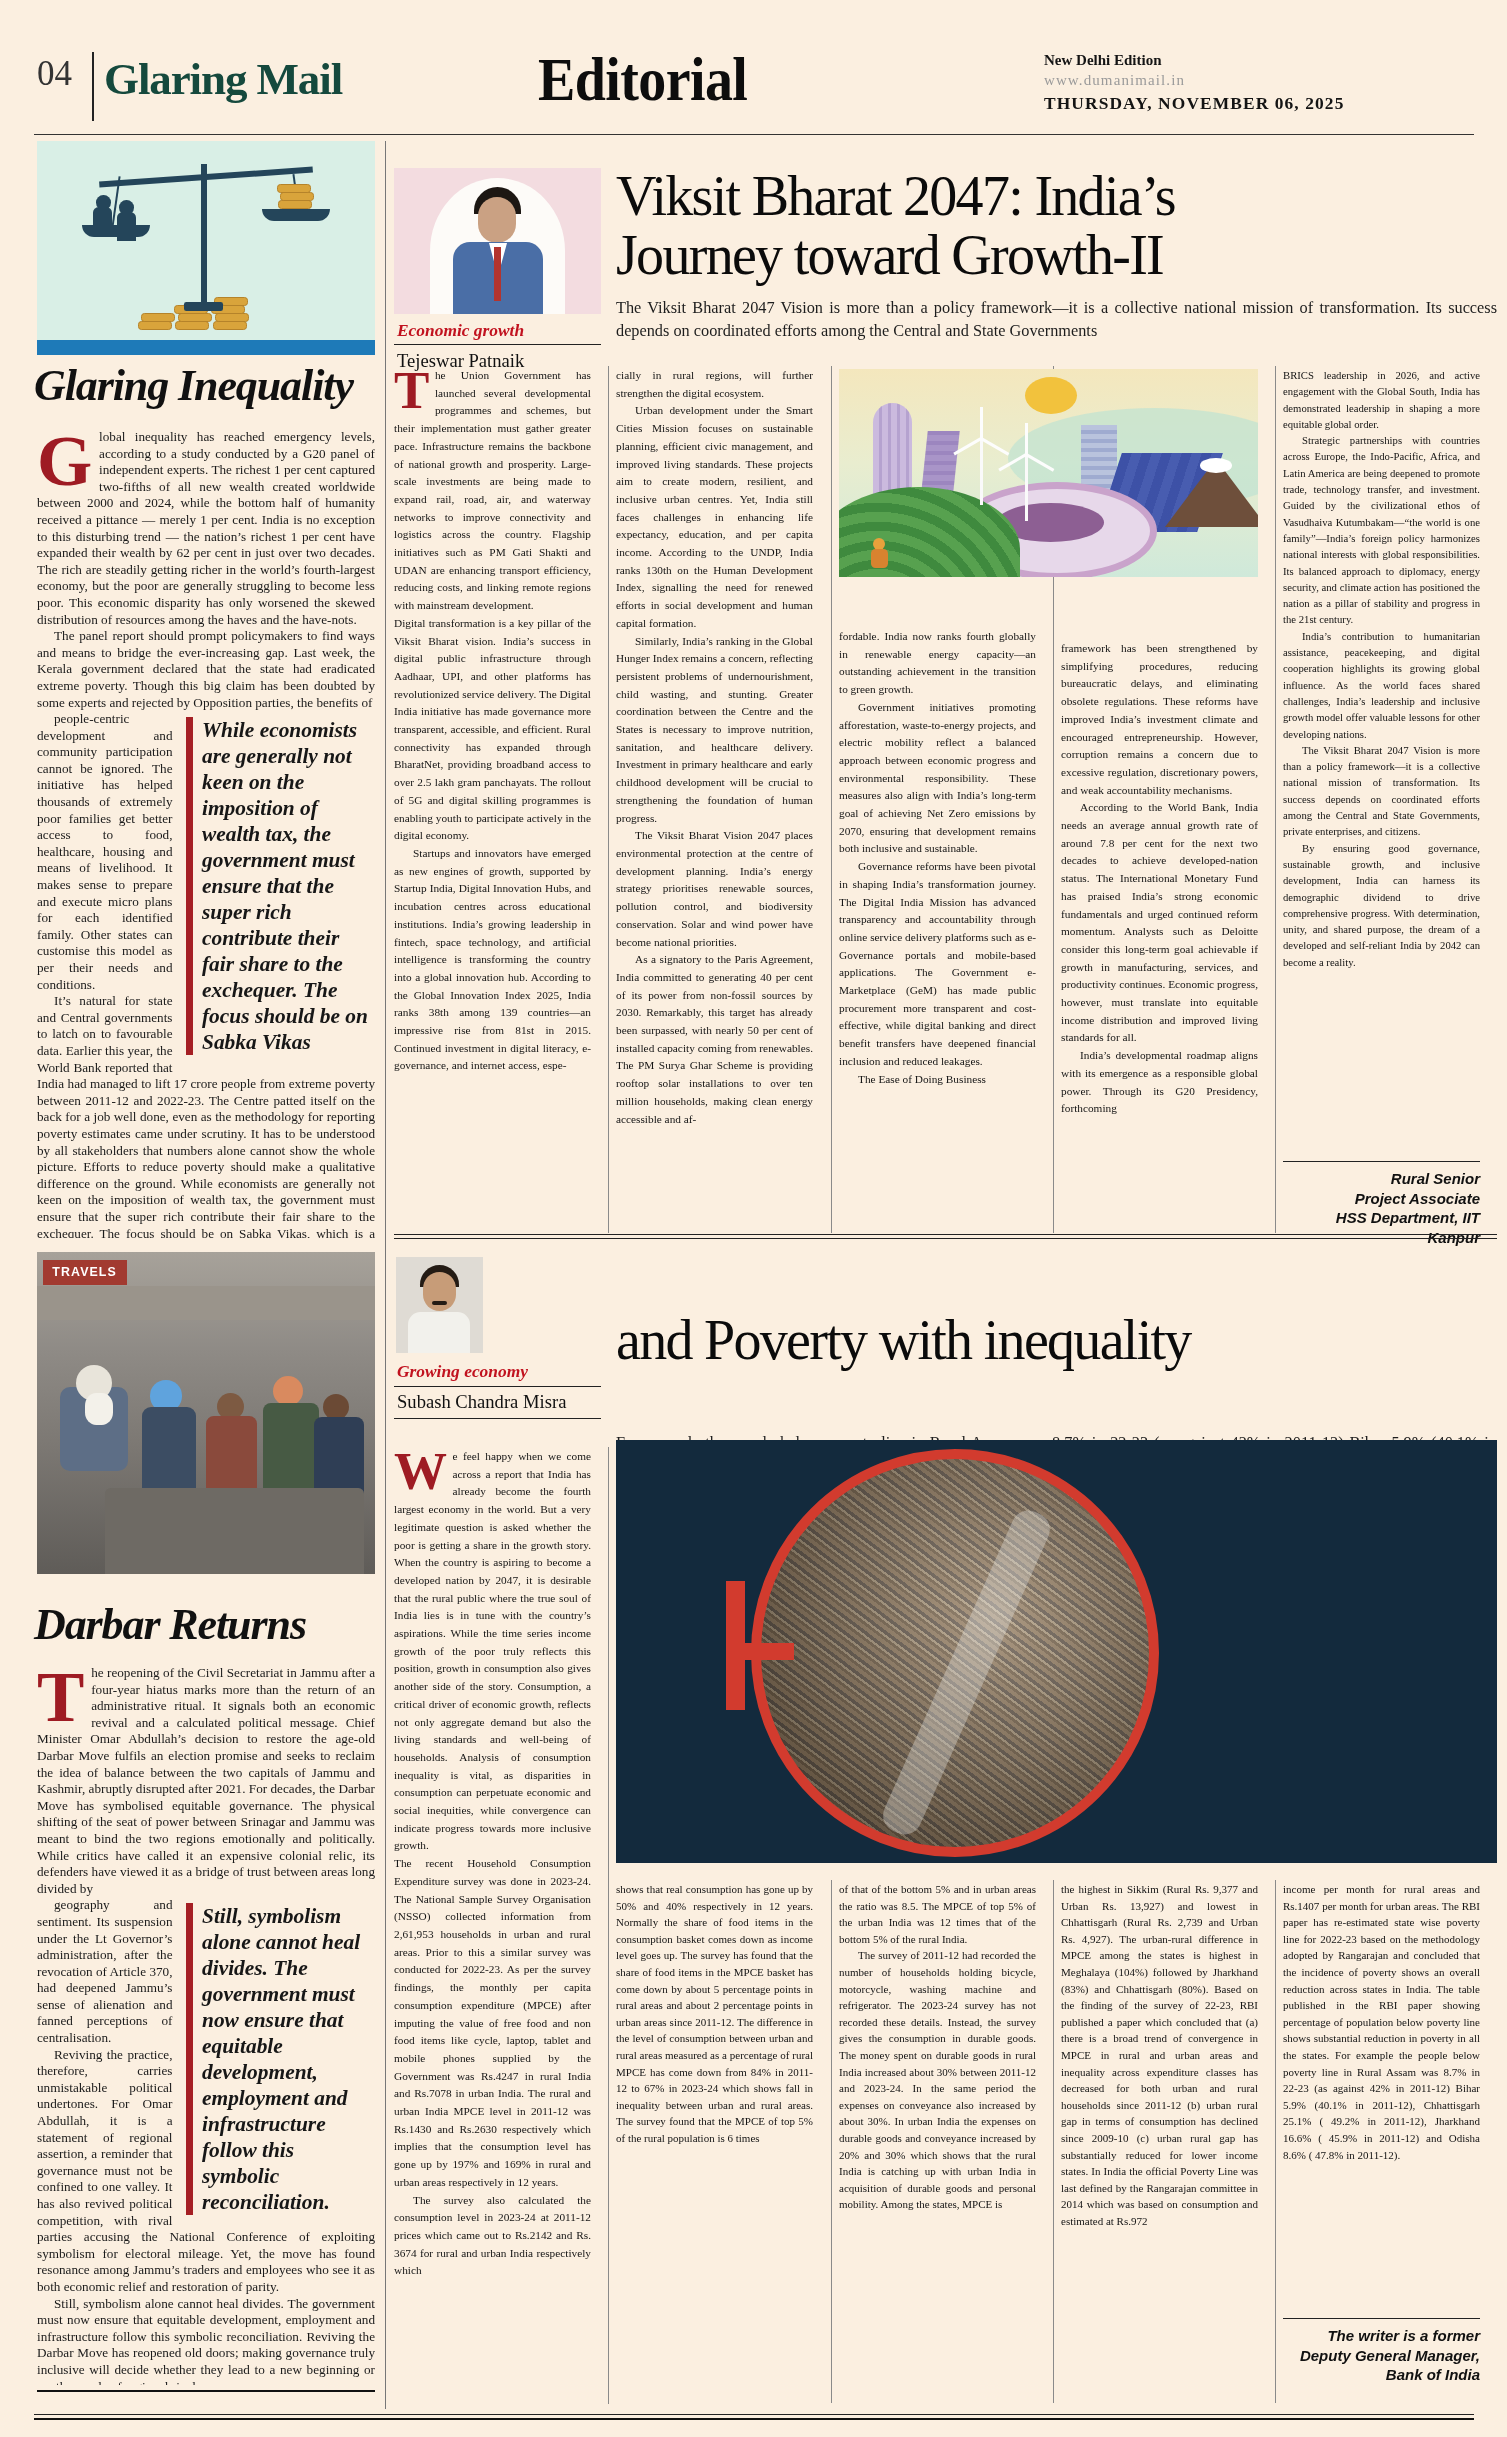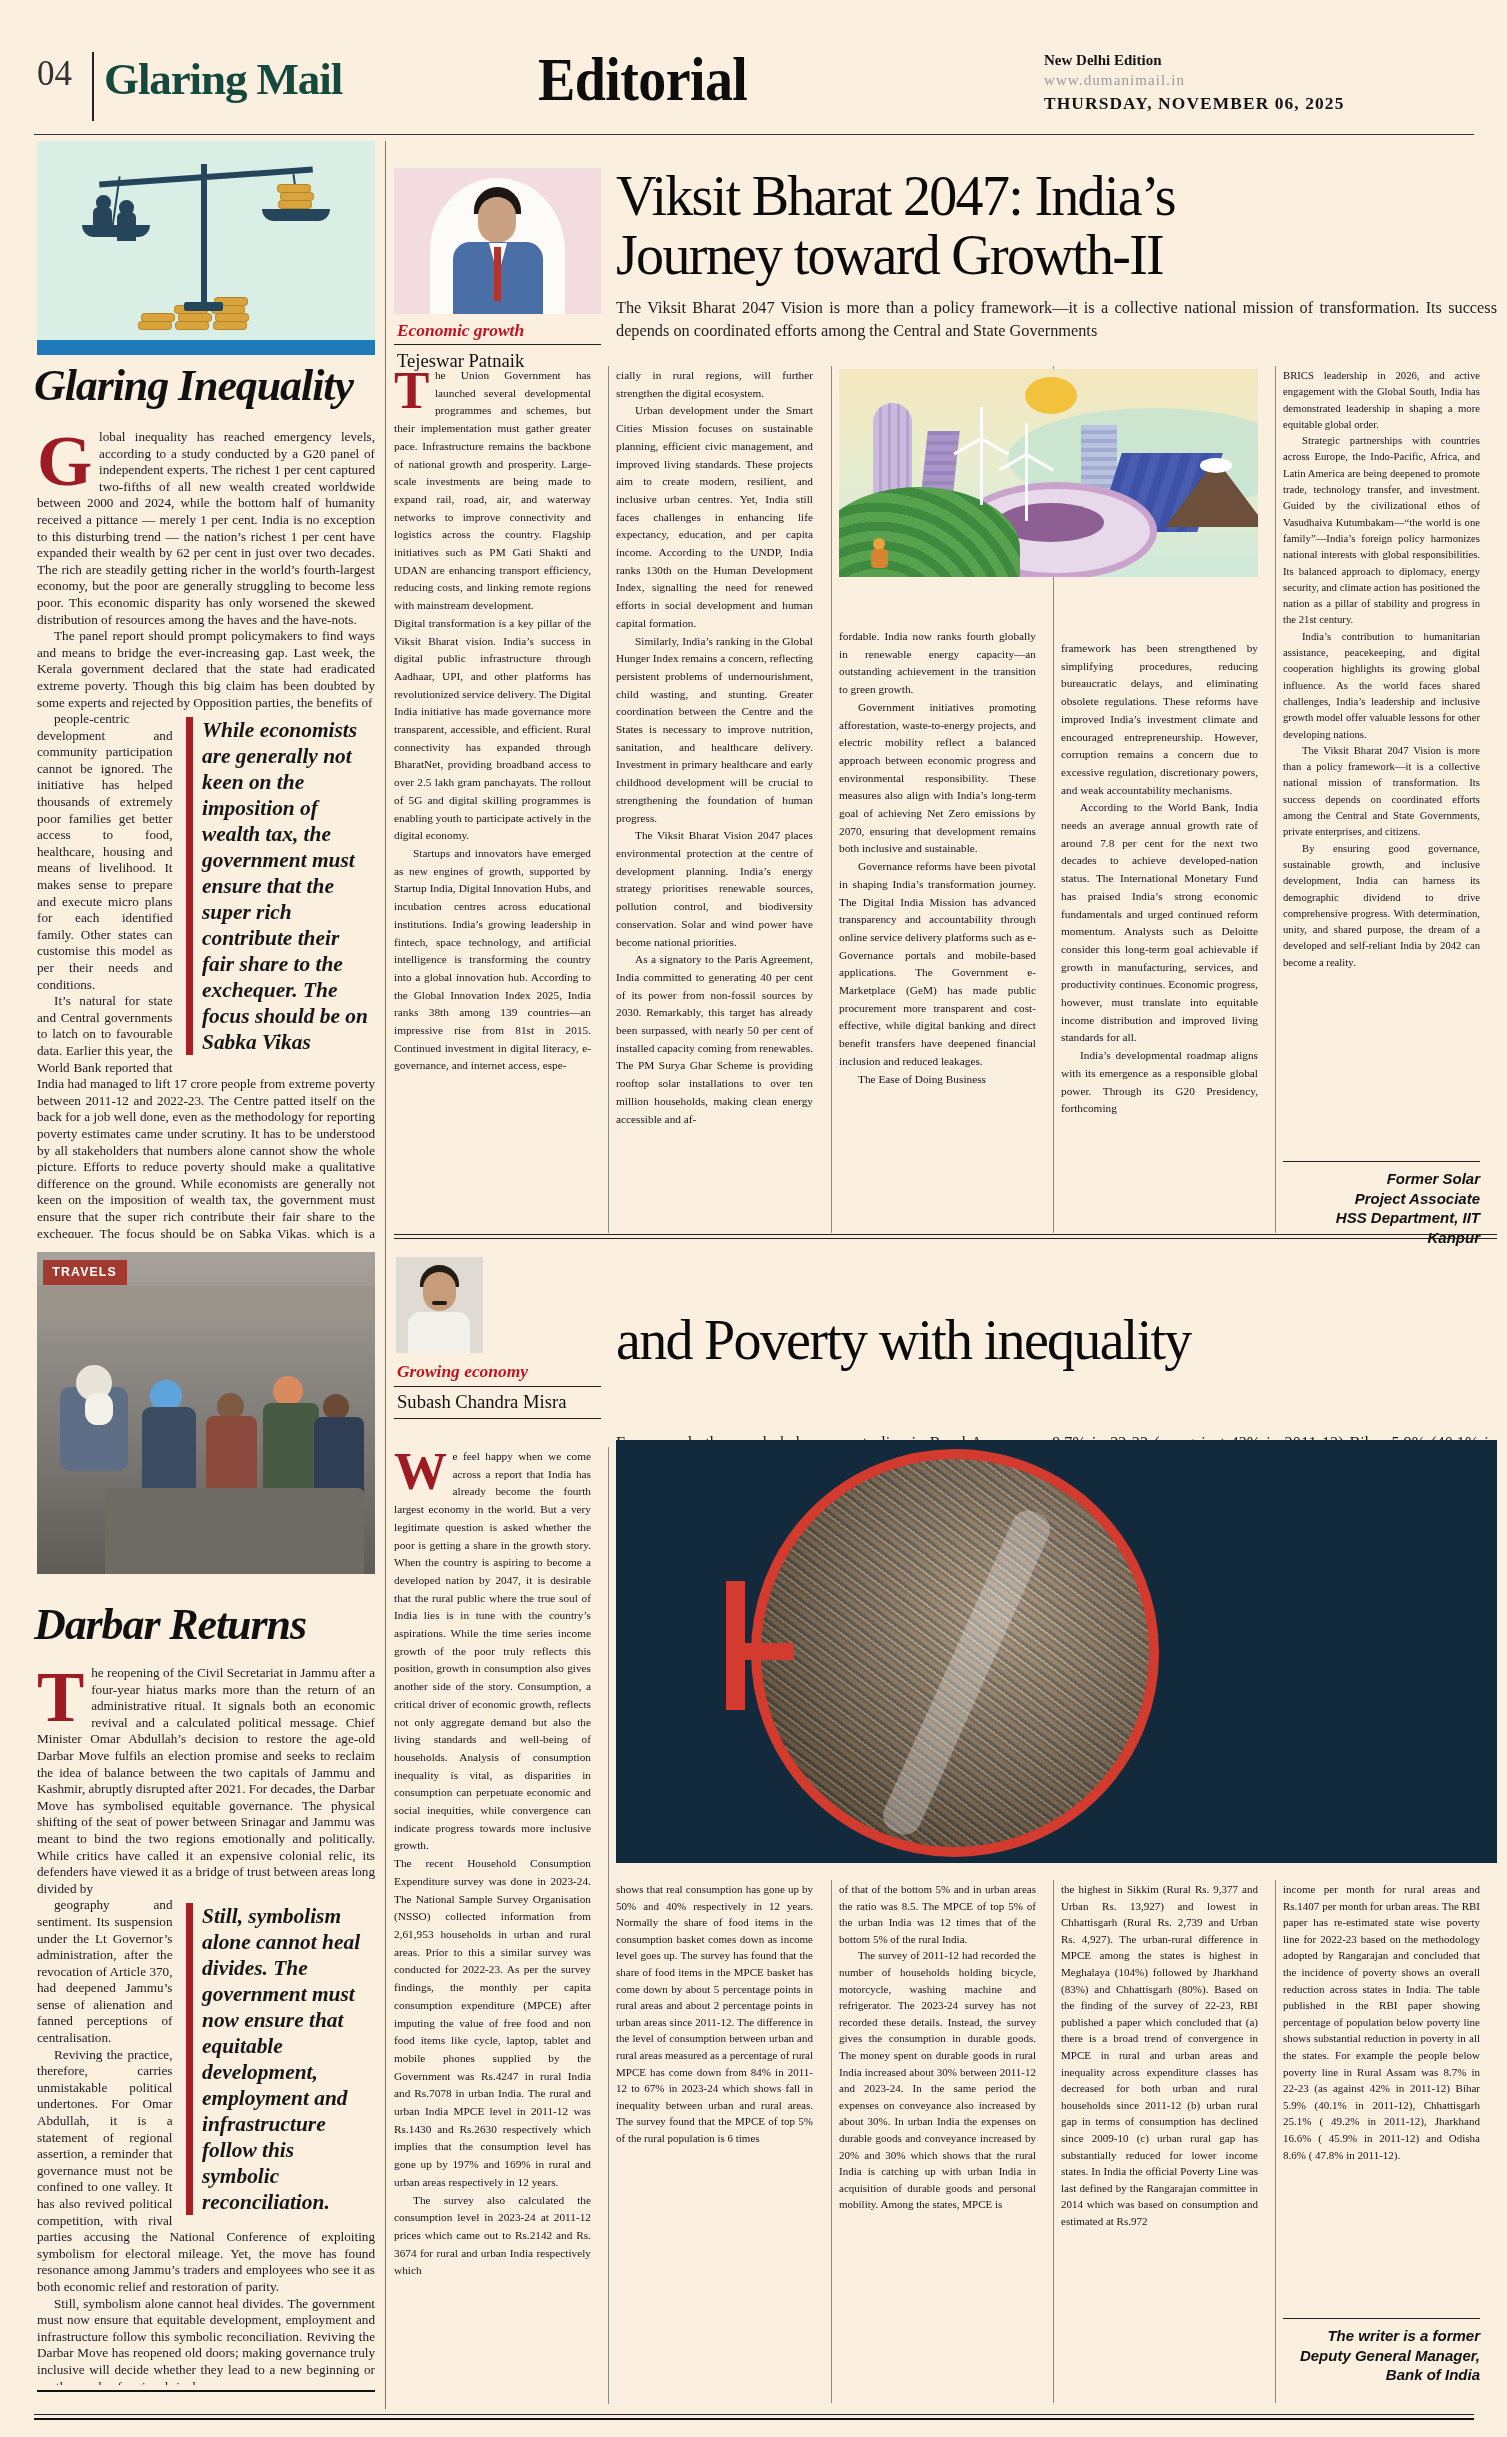--- a/index.html
+++ b/index.html
@@ -261,21 +261,21 @@
   <div class="ncol a1col5" style="left:1283px;top:367px;height:788px;">
       <p>BRICS leadership in 2026, and active engagement with the Global South, India has demonstrated leadership in shaping a more equitable global order.</p>
       <p>Strategic partnerships with countries across Europe, the Indo-Pacific, Africa, and Latin America are being deepened to promote trade, technology transfer, and investment. Guided by the civilizational ethos of Vasudhaiva Kutumbakam—“the world is one family”—India’s foreign policy harmonizes national interests with global responsibilities. Its balanced approach to diplomacy, energy security, and climate action has positioned the nation as a pillar of stability and progress in the 21st century.</p>
       <p>India’s contribution to humanitarian assistance, peacekeeping, and digital cooperation highlights its growing global influence. As the world faces shared challenges, India’s leadership and inclusive growth model offer valuable lessons for other developing nations.</p>
       <p>The Viksit Bharat 2047 Vision is more than a policy framework—it is a collective national mission of transformation. Its success depends on coordinated efforts among the Central and State Governments, private enterprises, and citizens.</p>
       <p>By ensuring good governance, sustainable growth, and inclusive development, India can harness its demographic dividend to drive comprehensive progress. With determination, unity, and shared purpose, the dream of a developed and self-reliant India by 2042 can become a reality.</p>
     </div>
 
   <div class="abs thin-rule" style="left:1283px;top:1161px;width:197px;"></div>
   <div class="abs credit" style="left:1283px;top:1169px;width:197px;">
-    <div>Former Solar</div>
+    <div>Rural Senior</div>
     <div>Project Associate</div>
     <div>HSS Department, IIT Kanpur</div>
   </div>
 
   <div class="abs dbl-rule-a"></div>
   <div class="abs dbl-rule-b"></div>
 
   <div class="abs ph2">
     <div class="hair"></div>
     <div class="face"></div>

